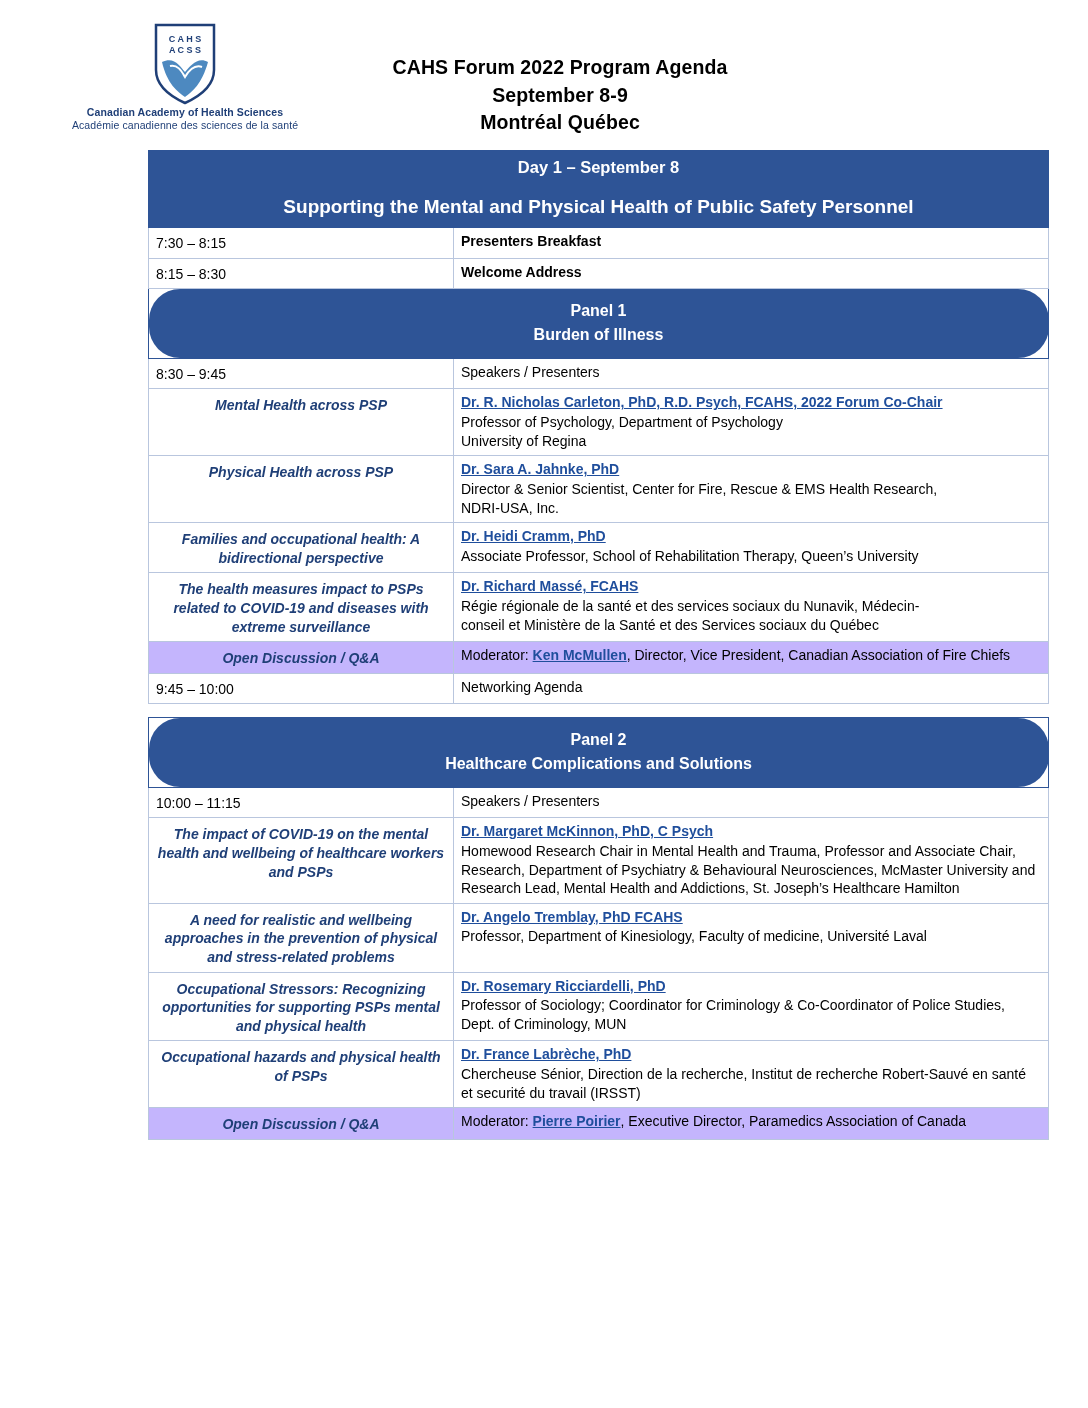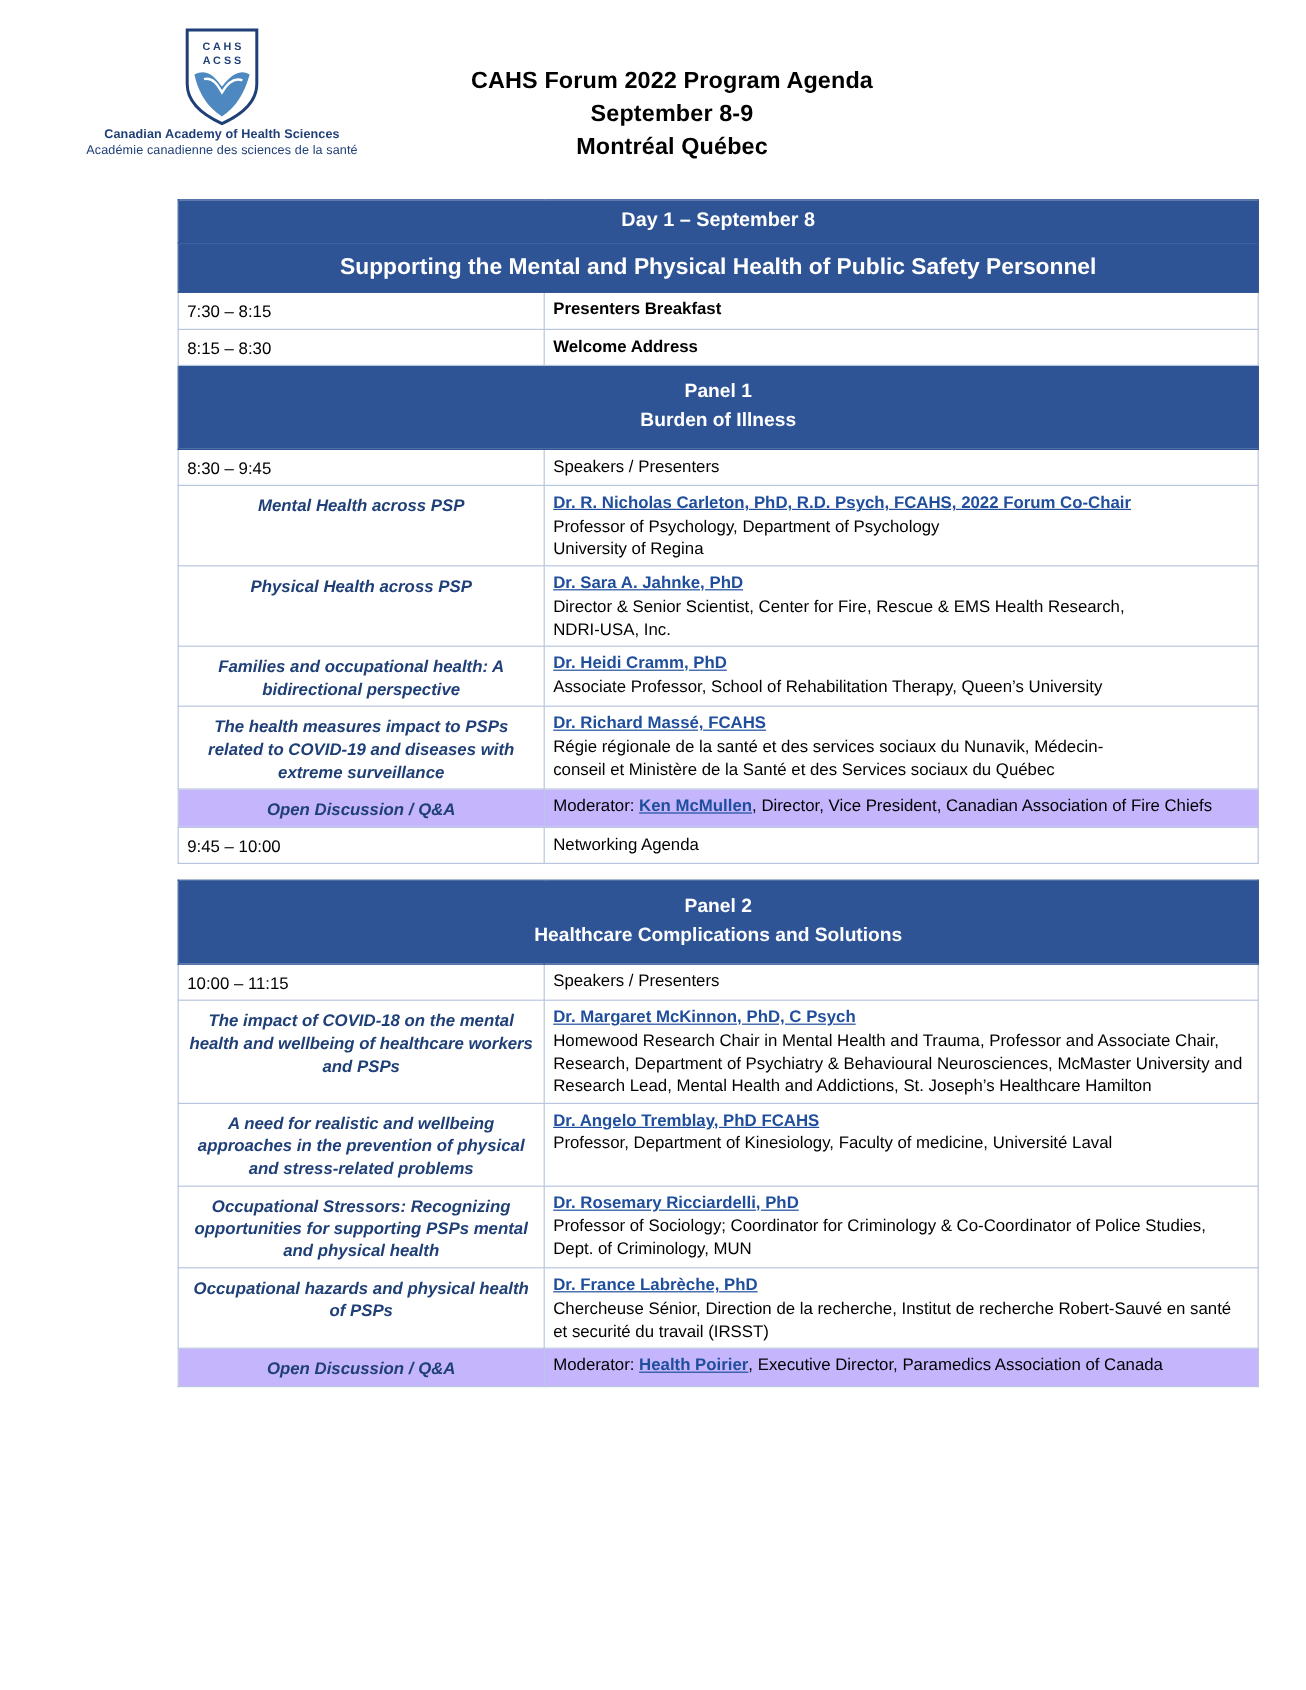--- a/index.html
+++ b/index.html
@@ -55,21 +55,21 @@
     font-weight: bold;
     font-size: 19.5px;
     line-height: 1.42;
     padding-top: 32px;
     letter-spacing: .1px;
   }
   .doc-title div { white-space: nowrap; }
 
   
   .agenda {
-    margin-top: 29px;
+    margin-top: 13px;
     border-collapse: collapse;
     width: 900px;
     margin-left: 56px;
     table-layout: fixed;
   }
   .agenda td {
     border: 1px solid #b9c6de;
     vertical-align: top;
     padding: 4px 7px 5px 7px;
     font-size: 14px;
@@ -81,21 +81,21 @@
   .band {
     background: #2e5496;
     color: #ffffff;
     text-align: center;
     font-weight: bold;
     border: 1px solid #2e5496 !important;
     padding: 6px 8px 7px 8px !important;
   }
   .band.day { font-size: 16.5px; }
   .band.theme { font-size: 19px; padding: 7px 8px 8px 8px !important; }
-  .band.panel { font-size: 16px; line-height: 1.45; padding: 10px 8px 12px 8px !important; }
+  .band.panel { font-size: 16px; line-height: 1.45; padding: 10px 8px 12px 8px !important; border-radius: 31px; }
 
   .time {
     font-size: 13.2px;
     padding-top: 6px !important;
   }
   .plain-head {
     font-weight: bold;
     font-size: 16px;
   }
   .speakers-head {
@@ -246,21 +246,21 @@
           <div>Healthcare Complications and Solutions</div>
         </td>
       </tr>
 
       <tr>
         <td class="time">10:00 – 11:15</td>
         <td class="speakers-head">Speakers / Presenters</td>
       </tr>
 
       <tr>
-        <td class="topic">The impact of COVID-18 on the mental health and wellbeing of healthcare workers and PSPs</td>
+        <td class="topic">The impact of COVID-19 on the mental health and wellbeing of healthcare workers and PSPs</td>
         <td>
           <div class="name-line"><span class="name">Dr. Margaret McKinnon, PhD, C Psych</span></div>
           <span class="affil">Homewood Research Chair in Mental Health and Trauma, Professor and Associate Chair, Research, Department of Psychiatry &amp; Behavioural Neurosciences, McMaster University and Research Lead, Mental Health and Addictions, St. Joseph’s Healthcare Hamilton</span>
         </td>
       </tr>
 
       <tr>
         <td class="topic">A need for realistic and wellbeing approaches in the prevention of physical and stress-related problems</td>
         <td>
           <div class="name-line"><span class="name">Dr. Angelo Tremblay, PhD FCAHS</span></div>
@@ -280,20 +280,20 @@
         <td class="topic">Occupational hazards and physical health of PSPs</td>
         <td>
           <div class="name-line"><span class="name">Dr. France Labrèche, PhD</span></div>
           <span class="affil">Chercheuse Sénior, Direction de la recherche, Institut de recherche Robert-Sauvé en santé et securité du travail (IRSST)</span>
         </td>
       </tr>
 
       <tr class="qa-row">
         <td class="topic">Open Discussion / Q&amp;A</td>
         <td>
-          <span class="mod-label">Moderator: </span><span class="name">Health Poirier</span><span>, Executive Director, Paramedics Association of Canada</span>
+          <span class="mod-label">Moderator: </span><span class="name">Pierre Poirier</span><span>, Executive Director, Paramedics Association of Canada</span>
         </td>
       </tr>
 
     </tbody>
   </table>
 
 </div>
 
 </body></html>

